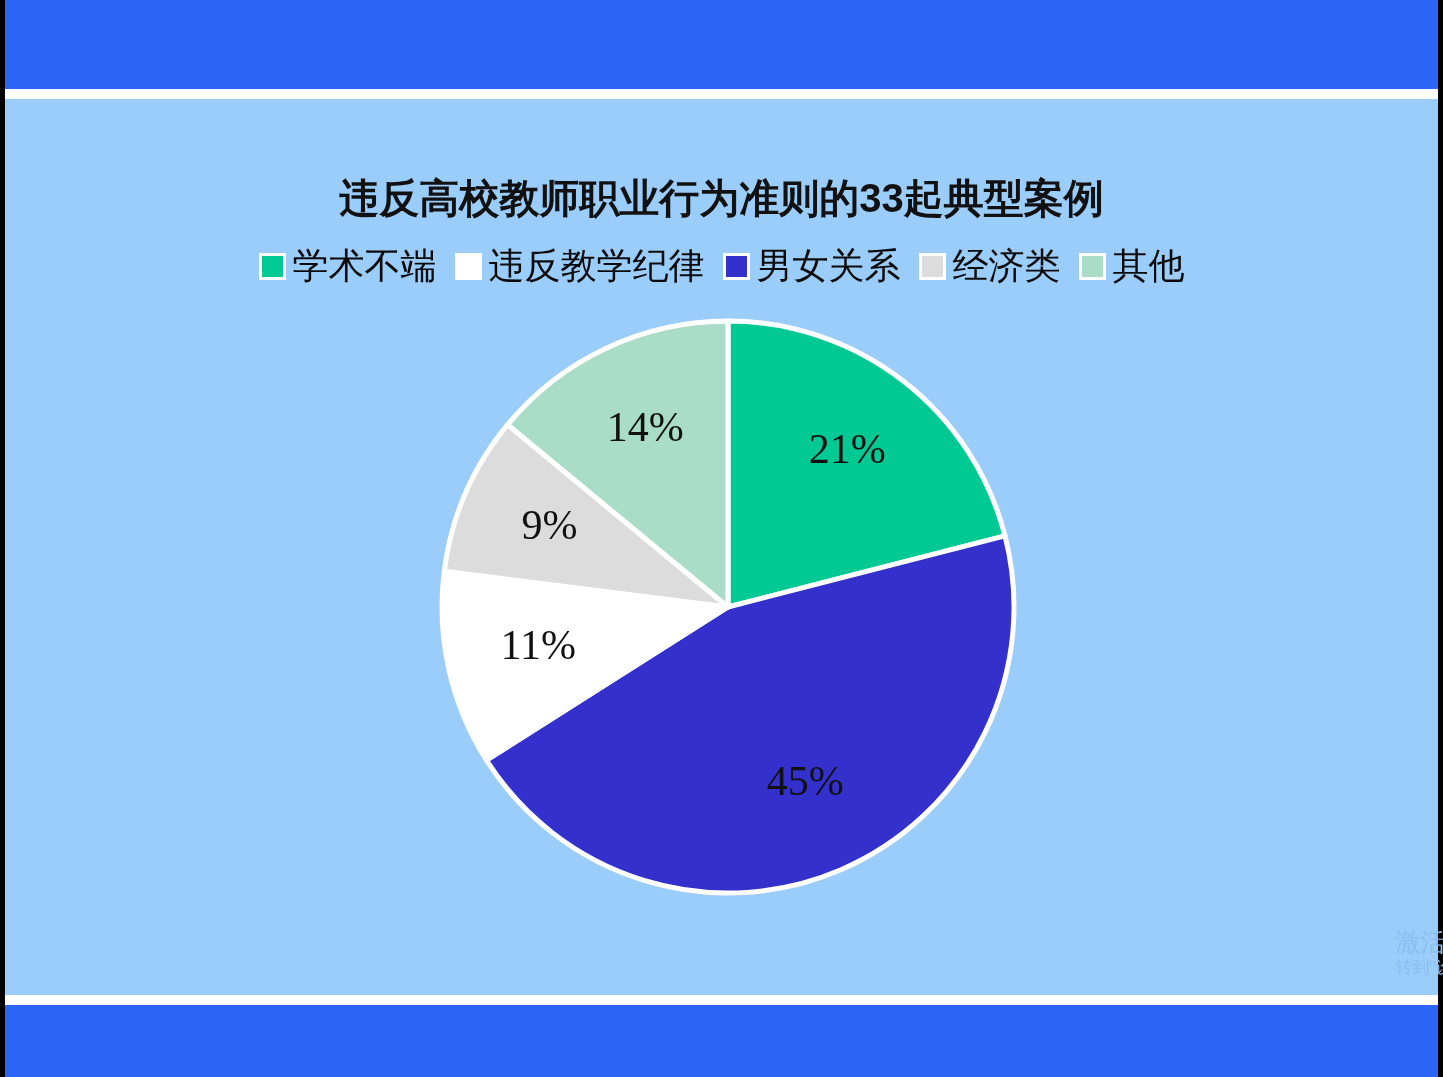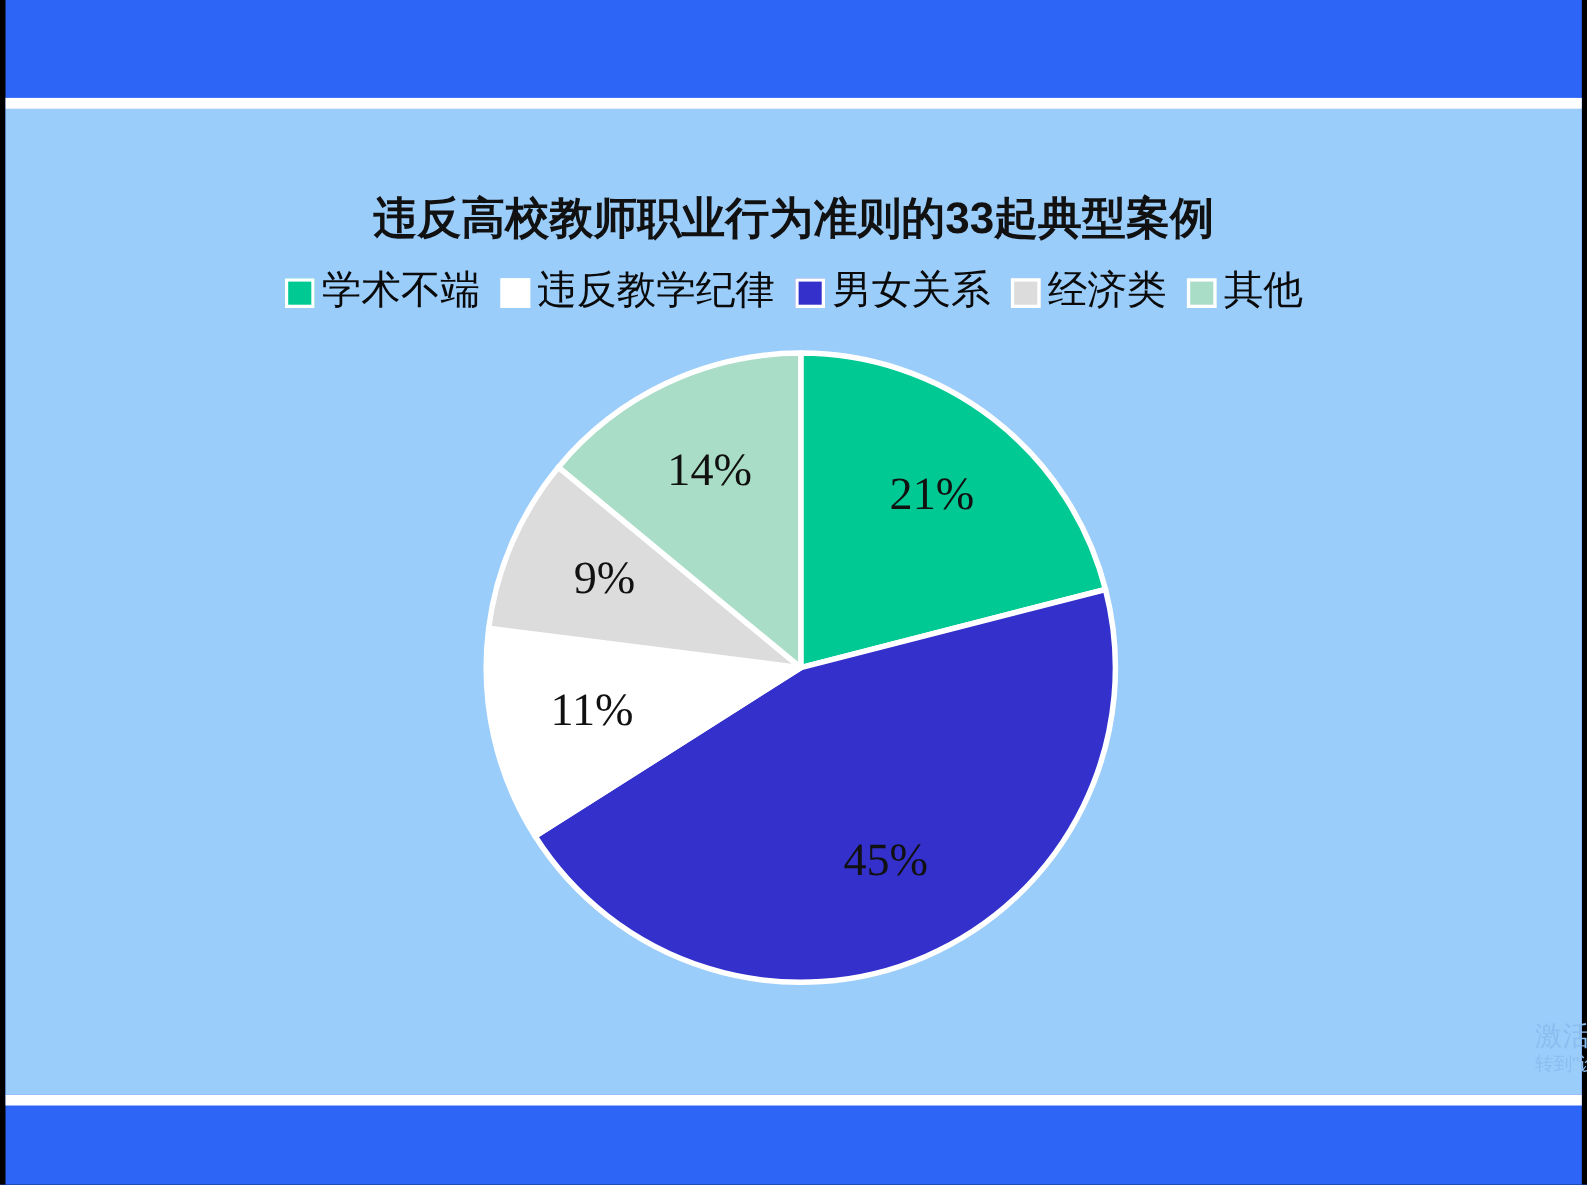--- a/index.html
+++ b/index.html
@@ -85,21 +85,21 @@
   }
   .legend-swatch {
     width: 21px;
     height: 21px;
     border: 3px solid #ffffff;
     box-sizing: content-box;
     flex: none;
   }
   .legend-label {
     margin-left: 7px;
-    font-family: Liberation Mono, monospace;
+    font-family: Liberation Sans, sans-serif;
     font-size: 36px;
     color: #0a0a0a;
     line-height: 38px;
     white-space: nowrap;
   }
 
   #pie-wrap {
     position: absolute;
     left: 0;
     top: 0;

